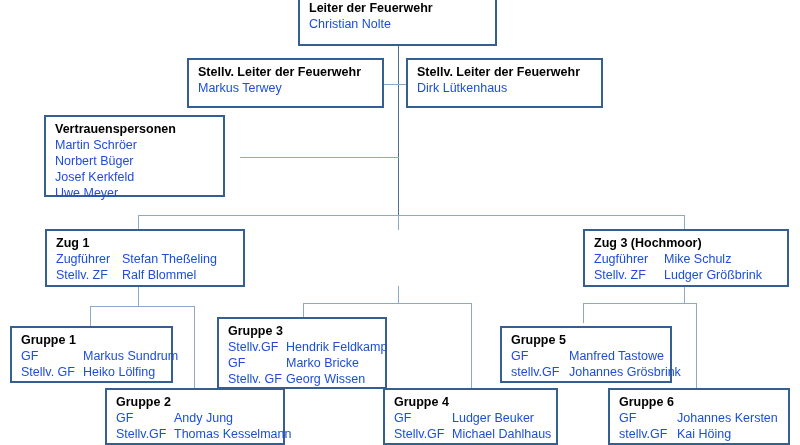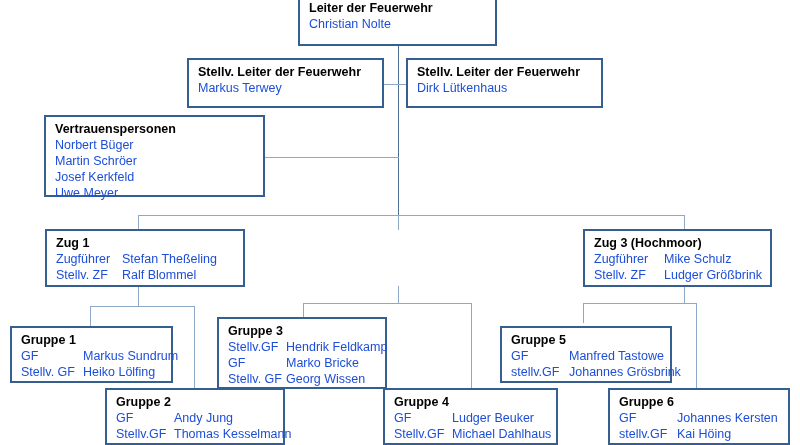--- a/index.html
+++ b/index.html
@@ -88,36 +88,36 @@
   <div class="node" style="left:187px; top:58px; width:197px; height:50px;">
     <div class="title">Stellv. Leiter der Feuerwehr</div>
     <div class="line">Markus Terwey</div>
   </div>
 
   <div class="node" style="left:406px; top:58px; width:197px; height:50px;">
     <div class="title">Stellv. Leiter der Feuerwehr</div>
     <div class="line">Dirk Lütkenhaus</div>
   </div>
 
-  <div class="node" style="left:44px; top:115px; width:221px; height:82px;">
+  <div class="node" style="left:44px; top:115px; width:181px; height:82px;">
     <div class="title">Vertrauenspersonen</div>
+    <div class="line">Martin Schröer</div>
     <div class="line">Norbert Büger</div>
-    <div class="line">Martin Schröer</div>
     <div class="line">Josef Kerkfeld</div>
     <div class="line">Uwe Meyer</div>
   </div>
 
   <div class="node" style="left:45px; top:229px; width:200px; height:58px;">
     <div class="title">Zug 1</div>
     <div class="line"><span class="role" style="width:66px;">Zugführer</span><span>Stefan Theßeling</span></div>
     <div class="line"><span class="role" style="width:66px;">Stellv. ZF</span><span>Ralf Blommel</span></div>
   </div>
 
 
-  <div class="node" style="left:583px; top:229px; width:189px; height:58px;">
+  <div class="node" style="left:583px; top:229px; width:206px; height:58px;">
     <div class="title">Zug 3 (Hochmoor)</div>
     <div class="line"><span class="role" style="width:70px;">Zugführer</span><span>Mike Schulz</span></div>
     <div class="line"><span class="role" style="width:70px;">Stellv. ZF</span><span>Ludger Größbrink</span></div>
   </div>
 
   <div class="node" style="left:10px; top:326px; width:163px; height:57px;">
     <div class="title">Gruppe 1</div>
     <div class="line"><span class="role" style="width:62px;">GF</span><span>Markus Sundrum</span></div>
     <div class="line"><span class="role" style="width:62px;">Stellv. GF</span><span>Heiko Lölfing</span></div>
   </div>

